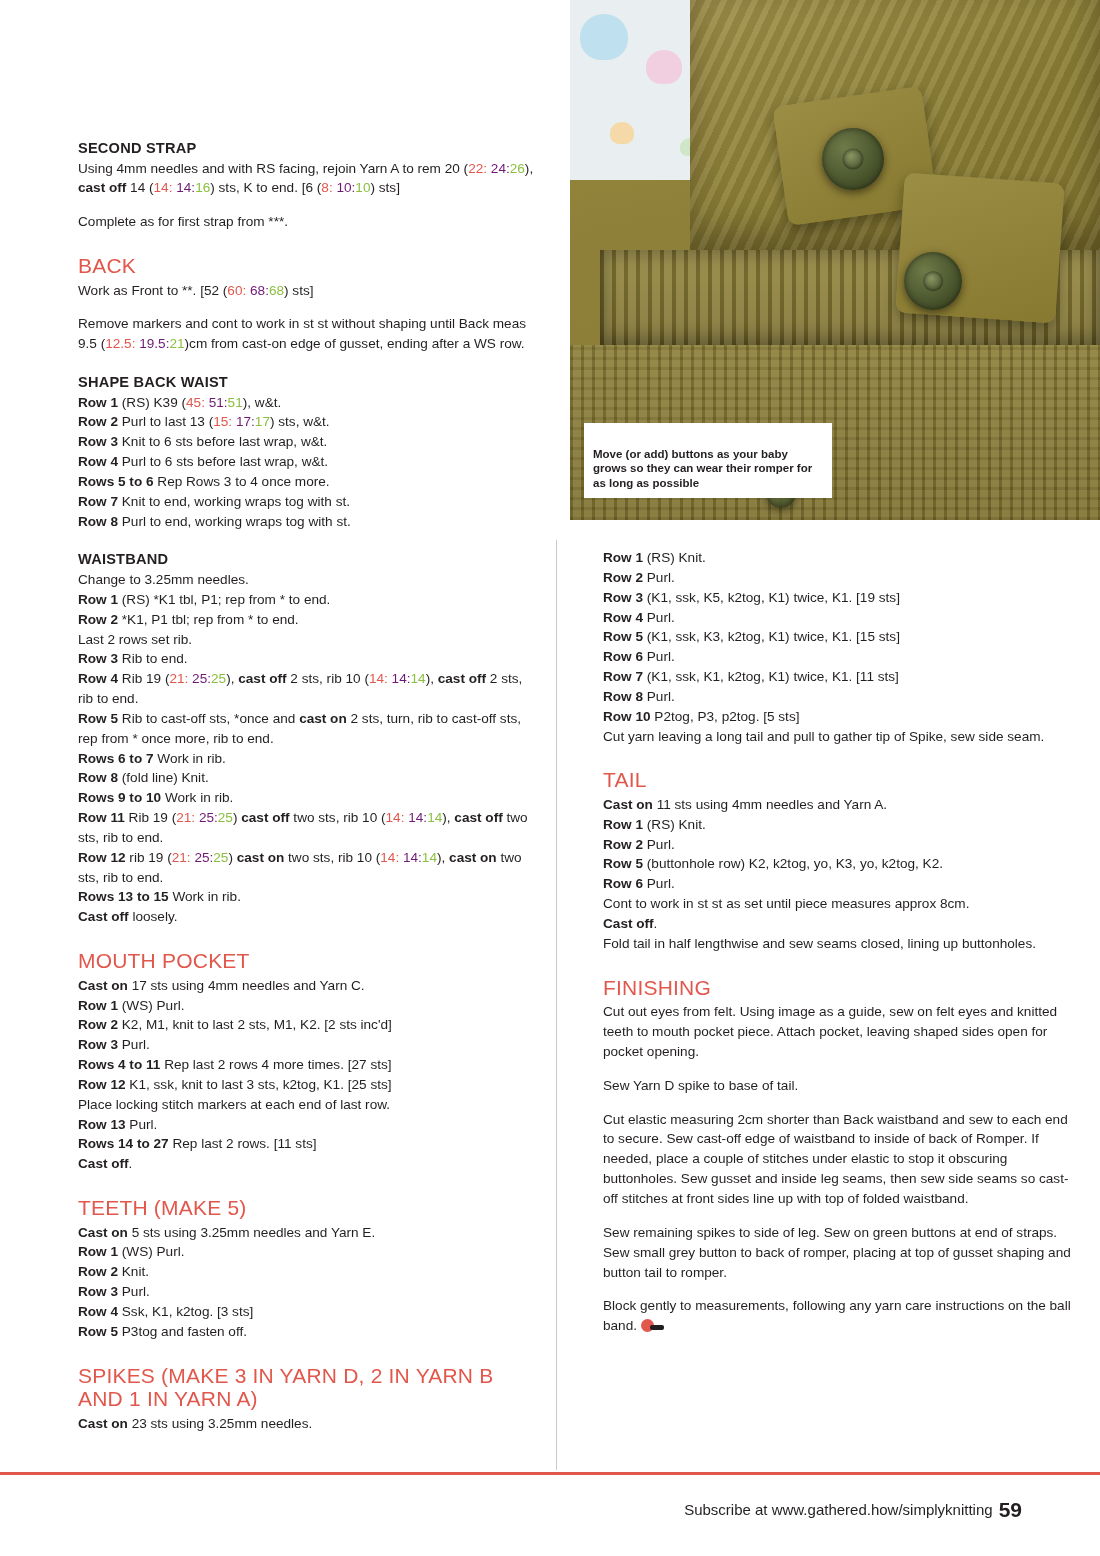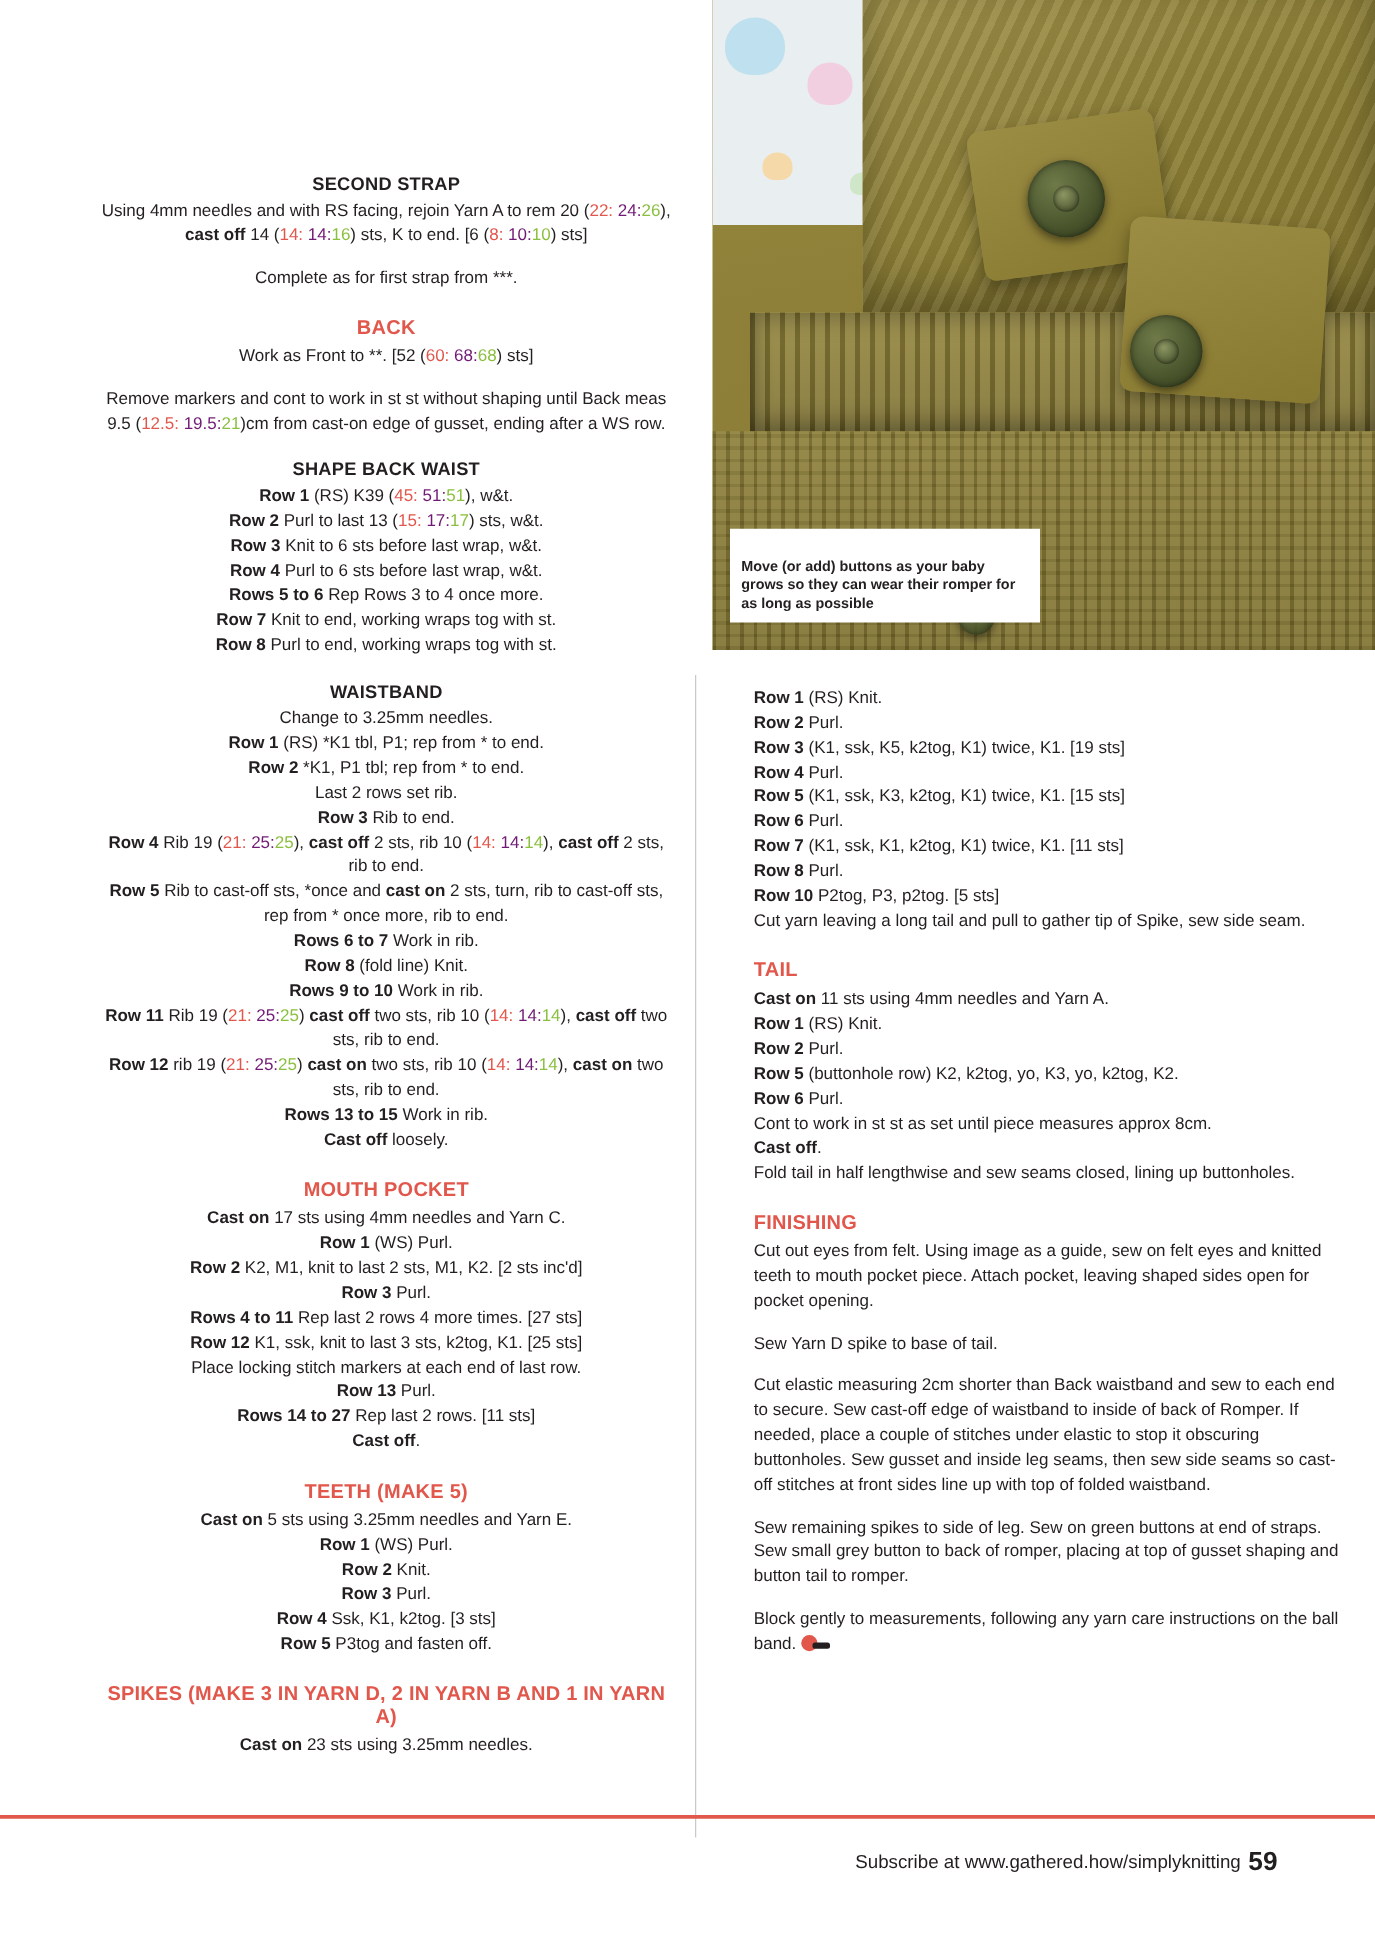--- a/index.html
+++ b/index.html
@@ -84,46 +84,46 @@
     position:absolute; left:14px; bottom:22px; width:248px;
     background:#ffffff; color:#231f20;
     font-size:11.5px; line-height:1.25; padding:24px 9px 8px 9px;
     box-sizing:border-box; font-weight:600;
   }
 
   
   .col {
     position:absolute; top:140px; font-size:13.6px; line-height:1.46; color:#231f20;
   }
-  .col-left  { left:78px; width:462px;text-align:center; }
+  .col-left  { left:78px; width:462px; }
   .col-right { left:572px; width:470px; top:548px;margin-left:31px; }
 
   .divider {
     position:absolute; left:556px; top:540px; width:1px; height:930px;
     background:#c9c9c9;
   }
 
   h2.head {
-    color:#e2574c; font-size:16px; font-weight:700; letter-spacing:.2px;
+    color:#e2574c; font-size:21px; font-weight:400; letter-spacing:.2px;
     margin:22px 0 3px 0; line-height:1.12; text-transform:uppercase;
   }
   h3.sub {
     font-size:14.6px; font-weight:700; margin:20px 0 1px 0; line-height:1.2;
     text-transform:uppercase; letter-spacing:.2px;
   }
   h3.sub.first { margin-top:0; }
   p { margin:0 0 0 0; }
   p.gap { margin-top:14px; }
   .b { font-weight:700; }
   .sz1 { color:#e2574c; }   
   .sz2 { color:#701a75; }   
   .sz3 { color:#8bbf3f; }   
 
   .footer {
-    position:absolute; left:0; right:0; bottom:0; height:104px;
+    position:absolute; left:0; right:0; bottom:0; height:84px;
   }
   .footer-rule {
     position:absolute; left:0; right:0; top:0; height:3px; background:#e2574c;
   }
   .footer-text {
     position:absolute; right:78px; top:26px; font-size:15px; color:#231f20;
   }
   .footer-text .pg { font-weight:700; font-size:21px; vertical-align:-2px; margin-left:6px; }
   .endmark {
     display:inline-block; width:13px; height:13px; border-radius:50%;

